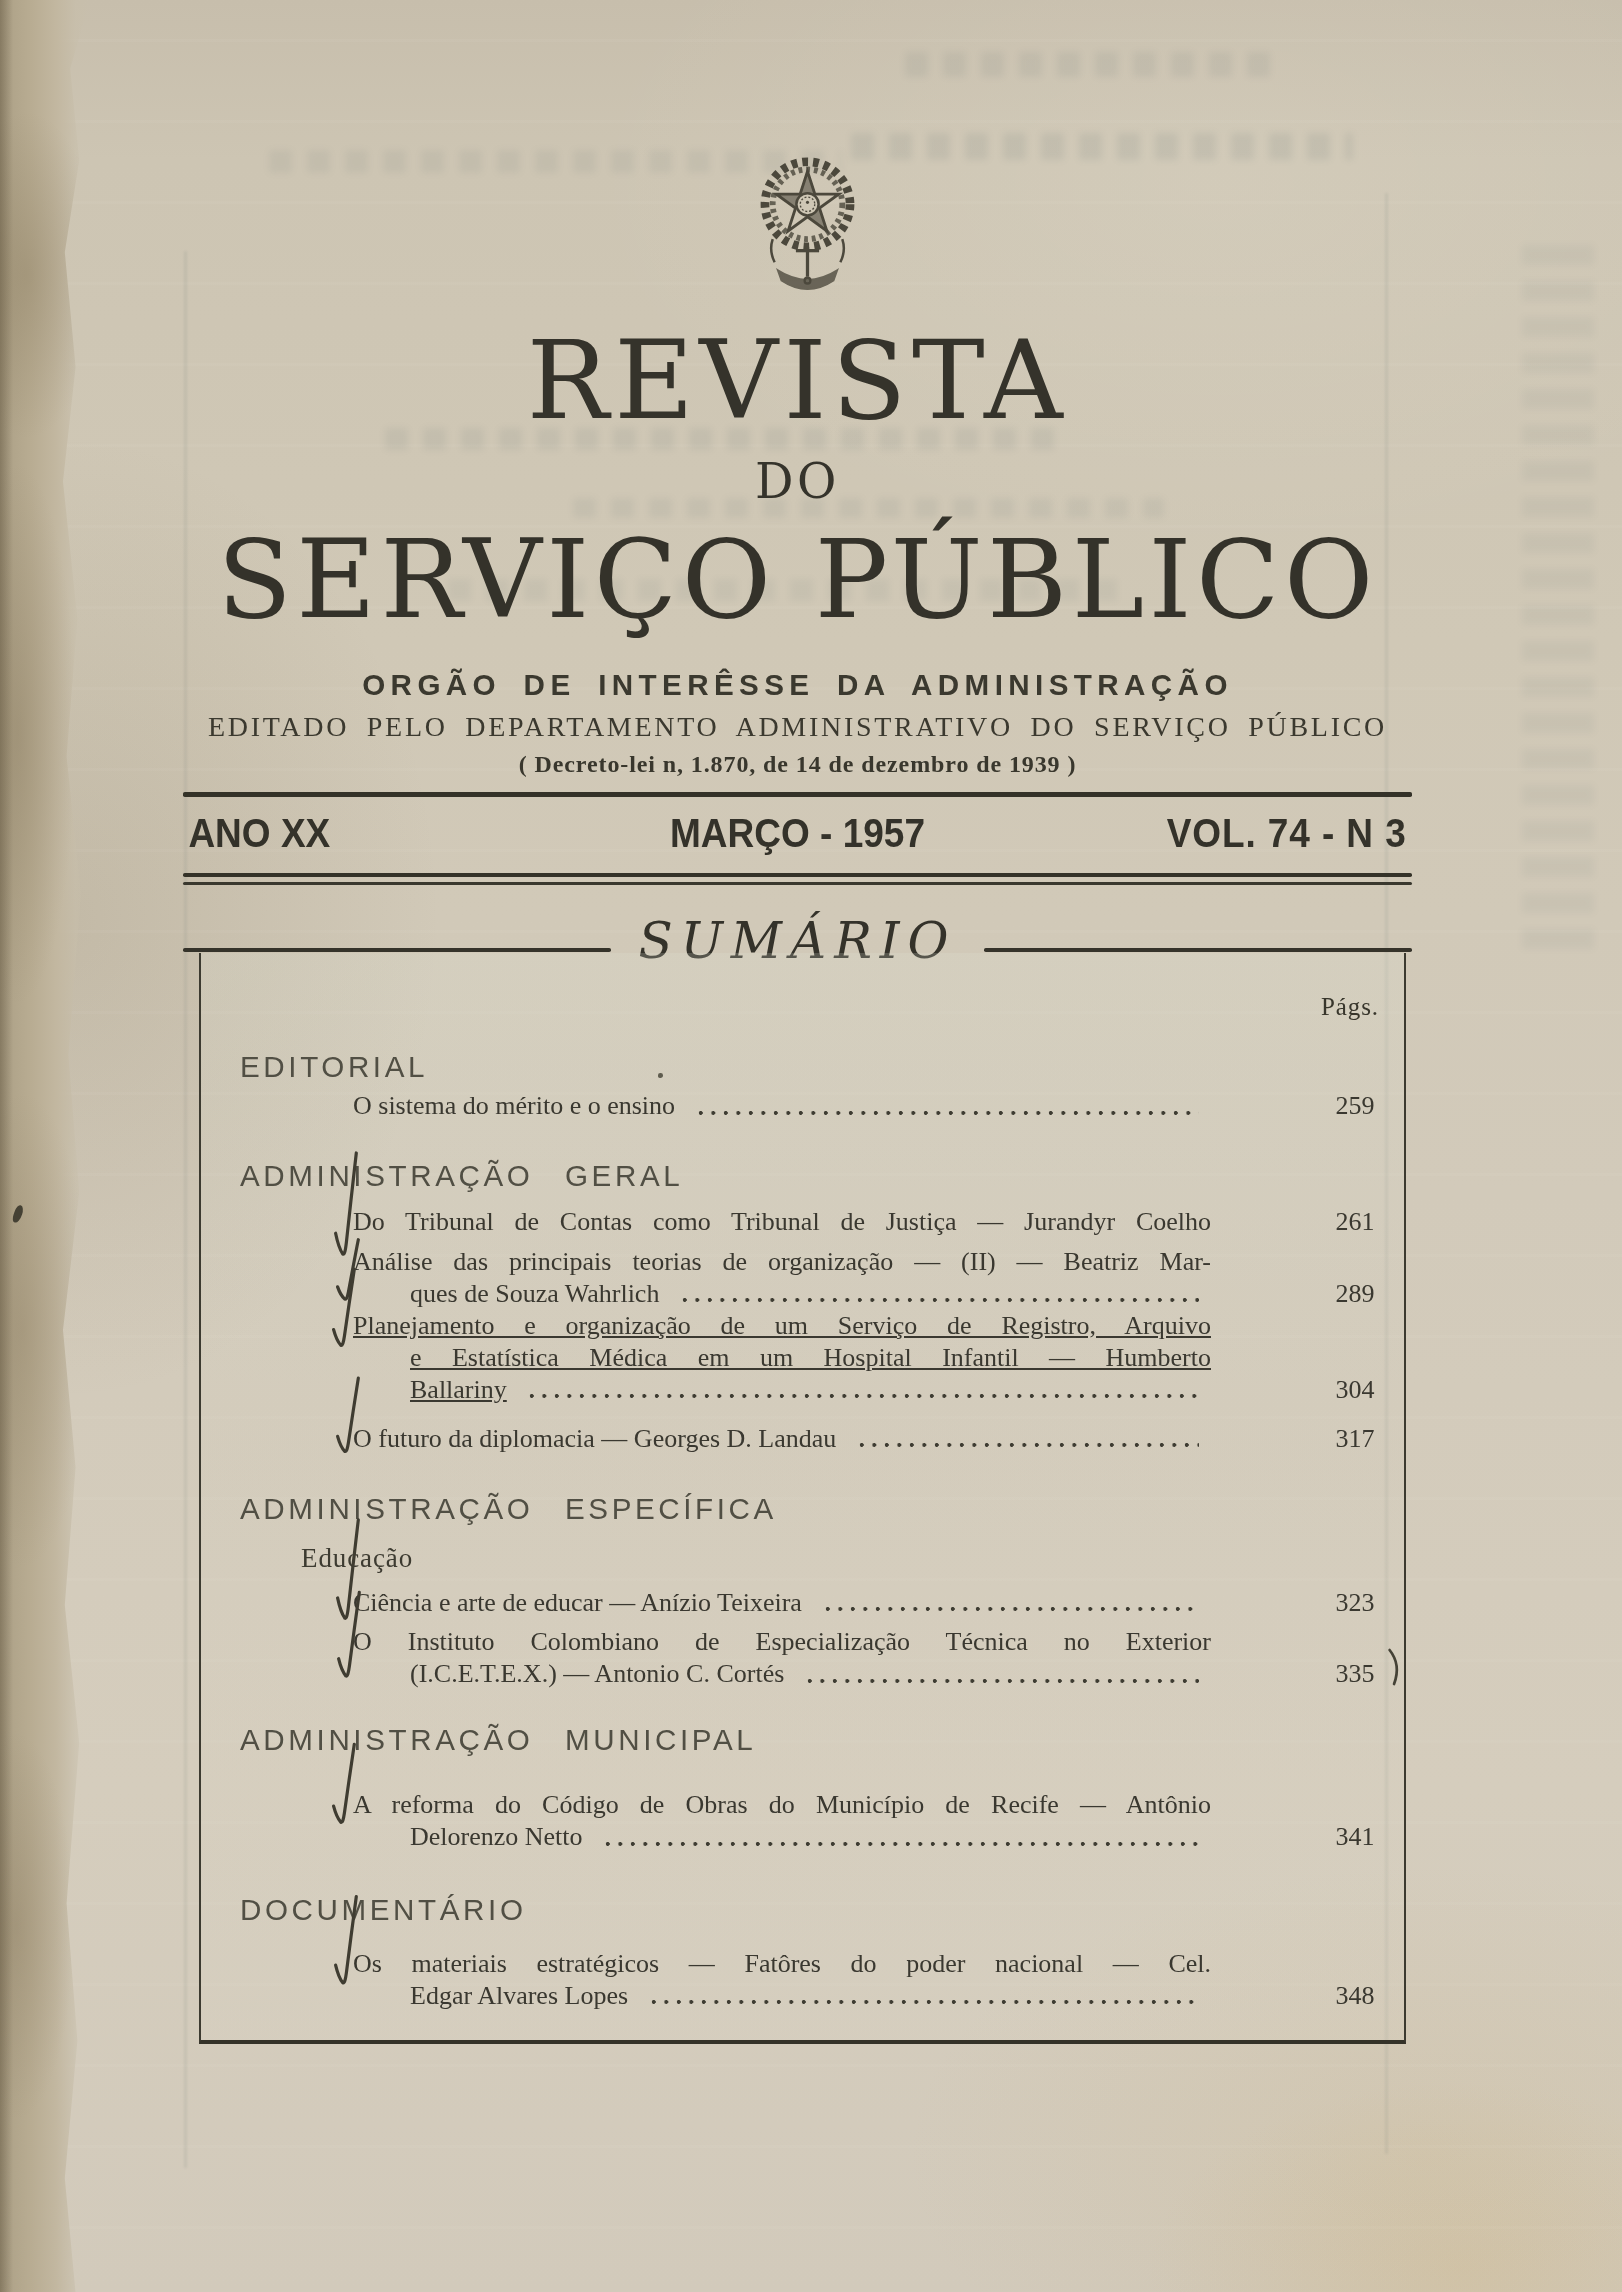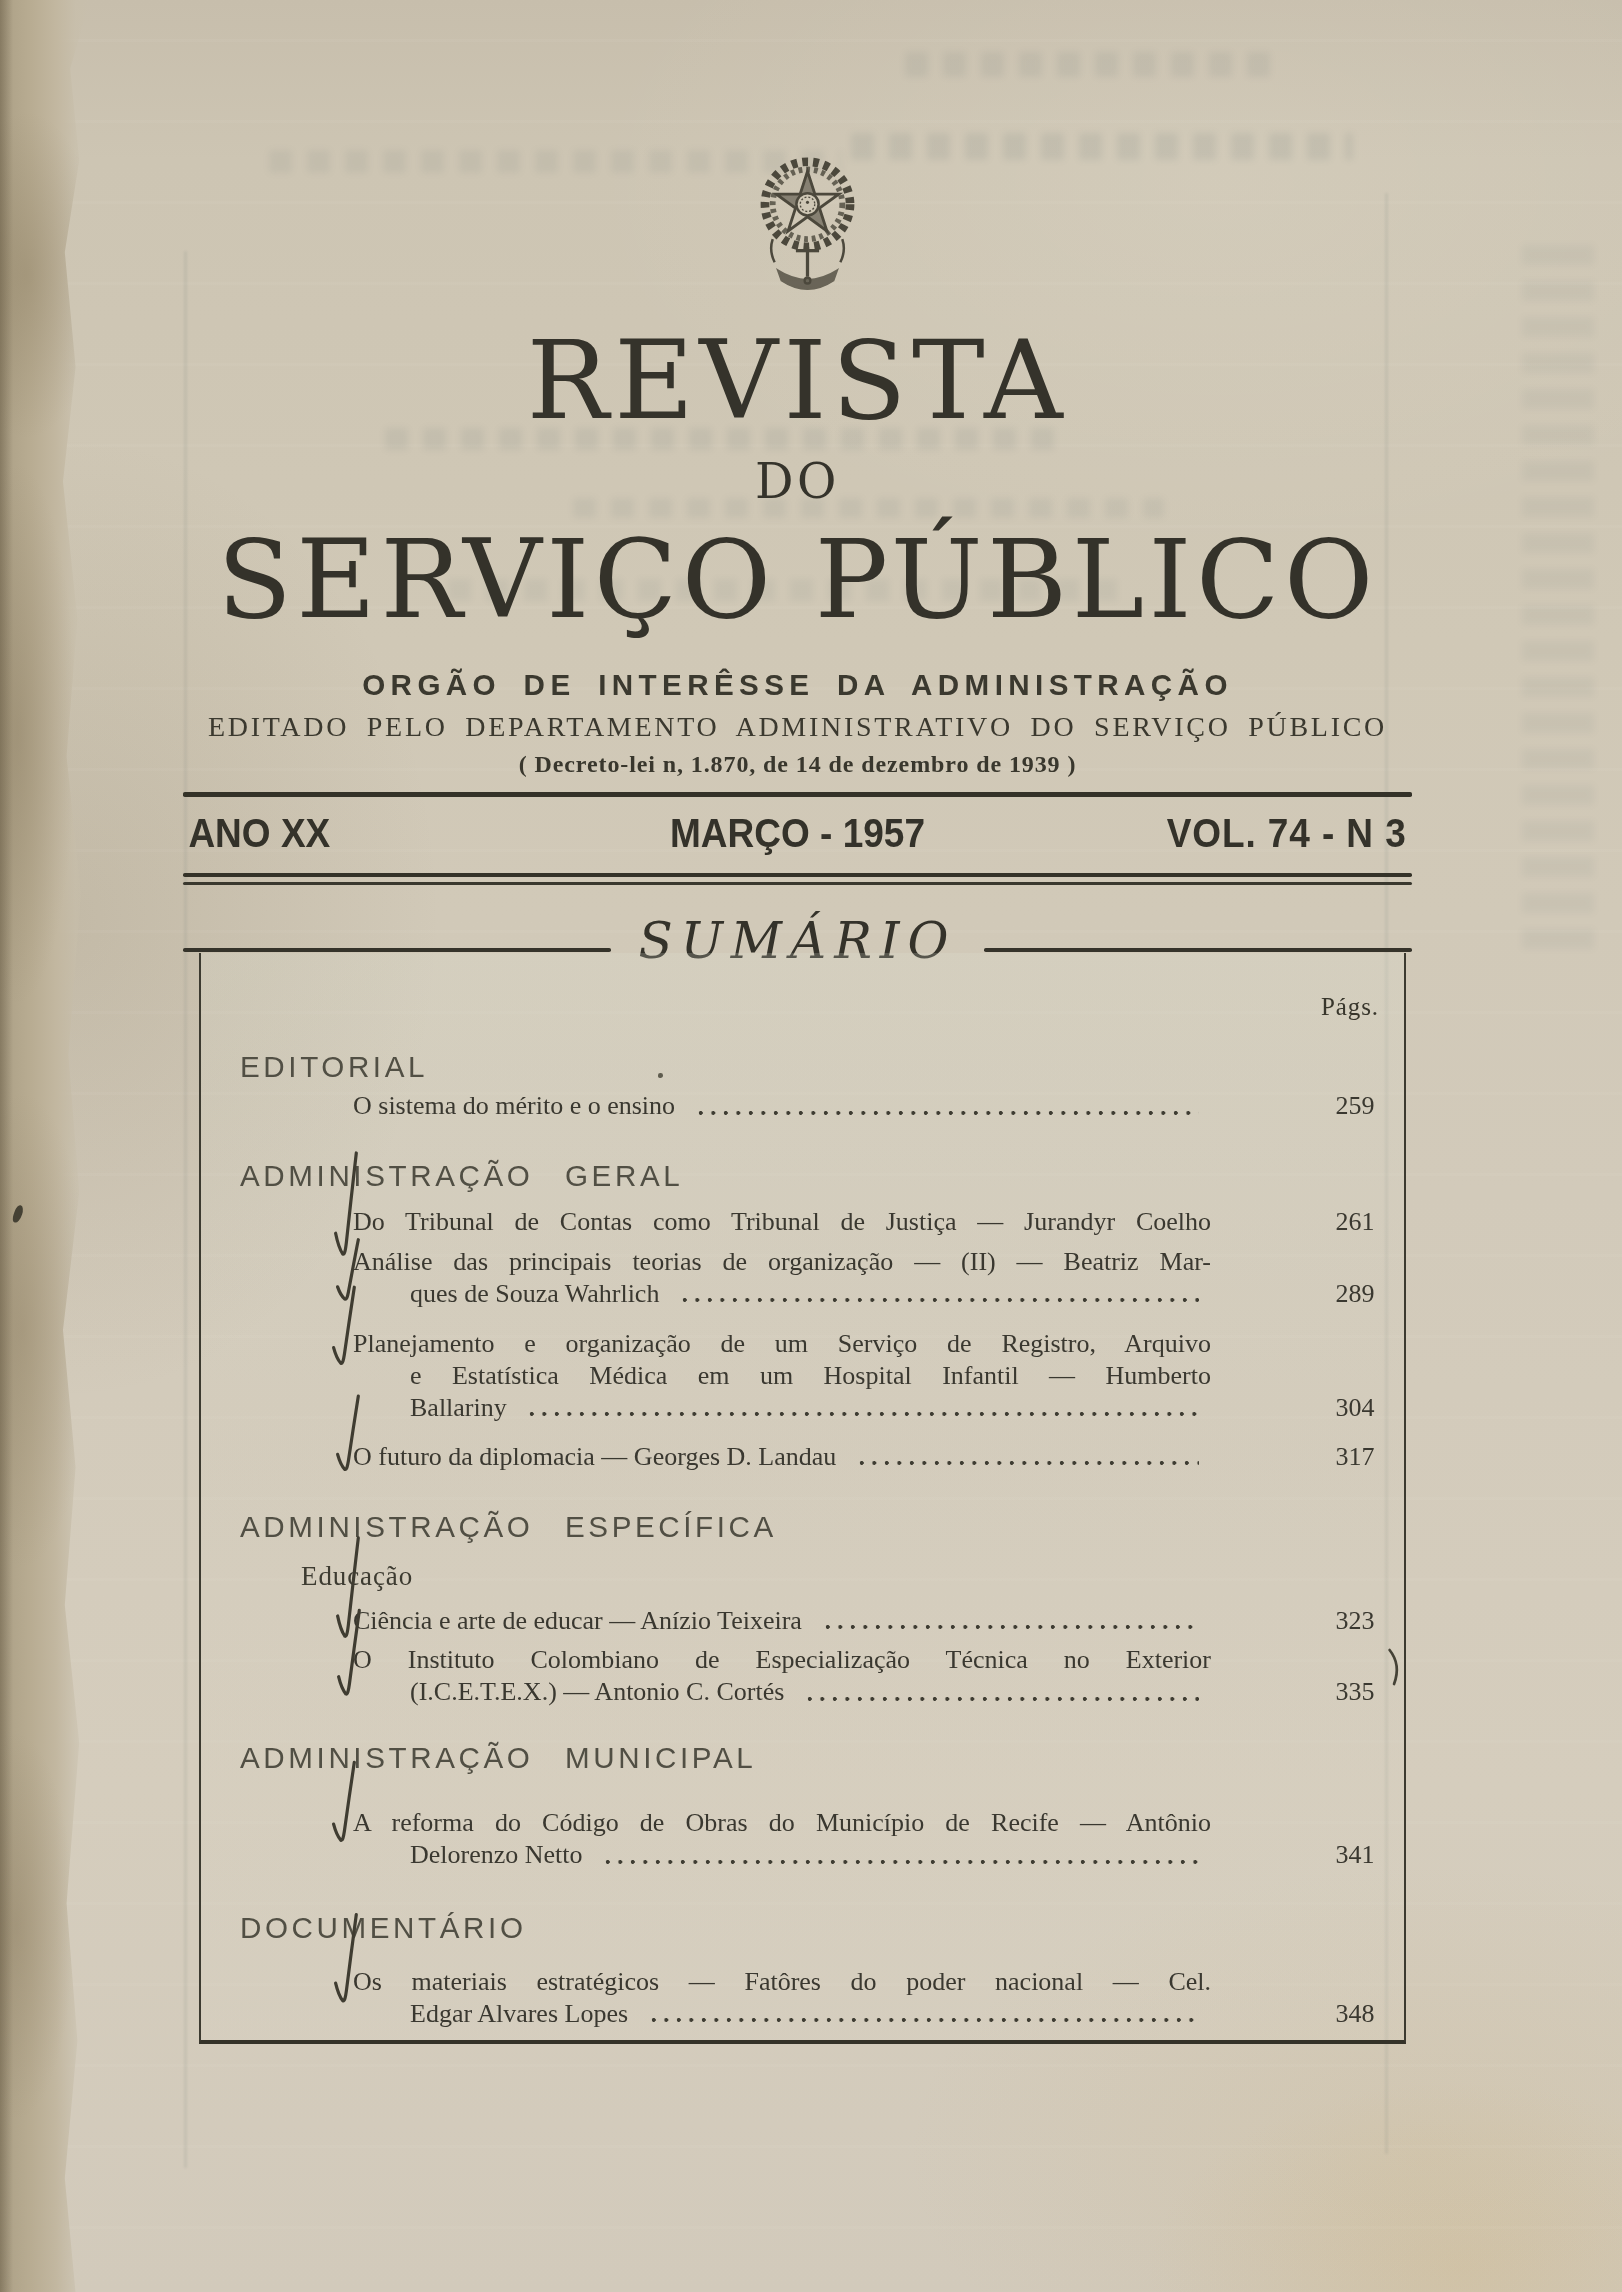--- a/index.html
+++ b/index.html
@@ -187,21 +187,21 @@
           <path d="M4,84 C6,93 9,101 12,105 C14,106 15,101 16,93 C19,68 24,26 27,3"></path>
         </svg>
       <div class="line just">Análise das principais teorias de organização — (II) — Beatriz Mar-</div>
       <div class="line cont final">
         <span class="t">ques de Souza Wahrlich</span>
         <span class="dots"></span>
       </div>
       <span class="pageno">289</span>
     </div>
 
-    <div class="entry" style="margin-top:18px;">
+    <div class="entry" style="margin-top:0;text-decoration:underline;">
       <svg class="check" style="left:129px;top:-43px;height:82px;" viewBox="0 0 30 110" preserveAspectRatio="none">
           <path d="M4,84 C6,93 9,101 12,105 C14,106 15,101 16,93 C19,68 24,26 27,3"></path>
         </svg>
       <div class="line just">Planejamento e organização de um Serviço de Registro, Arquivo</div>
       <div class="line cont just">e Estatística Médica em um Hospital Infantil — Humberto</div>
       <div class="line cont final">
         <span class="t">Ballariny</span>
         <span class="dots"></span>
       </div>
       <span class="pageno">304</span>

